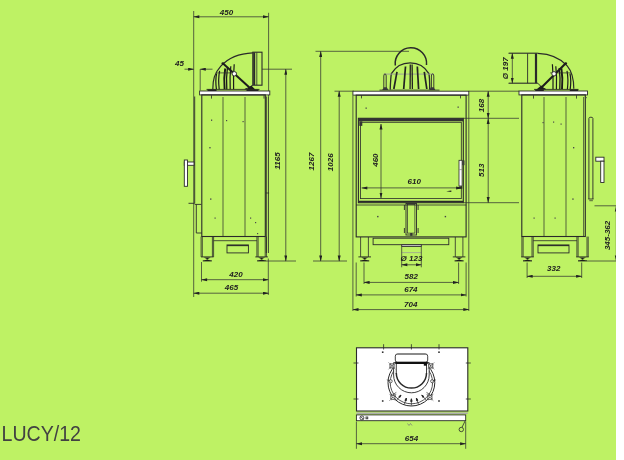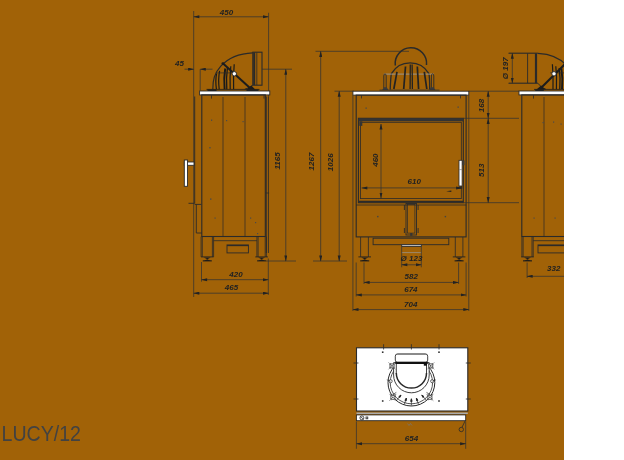--- a/index.html
+++ b/index.html
@@ -1,16 +1,16 @@
 <!DOCTYPE html>
 <html><head>
 <meta charset="utf-8">
 <style>
   html,body{margin:0;padding:0;background:#fff;}
-  .page{position:relative;width:531px;height:460px;background:#a16207;overflow:hidden;padding-left:33px;}
+  .page{position:relative;width:616px;height:460px;background:#bef264;overflow:hidden;}
   svg{position:absolute;left:0;top:0;will-change:transform;}
   text{font-family:"Liberation Sans", sans-serif;}
   .dim{font-size:8px;font-style:italic;font-weight:bold;fill:#222;}
 </style>
 </head>
 <body>
 <div class="page">
 <svg width="624" height="460" viewBox="0 0 624 460">
 <defs>
 <marker id="ae" markerWidth="8" markerHeight="4" refX="5.6" refY="1.5" orient="auto" markerUnits="userSpaceOnUse">

